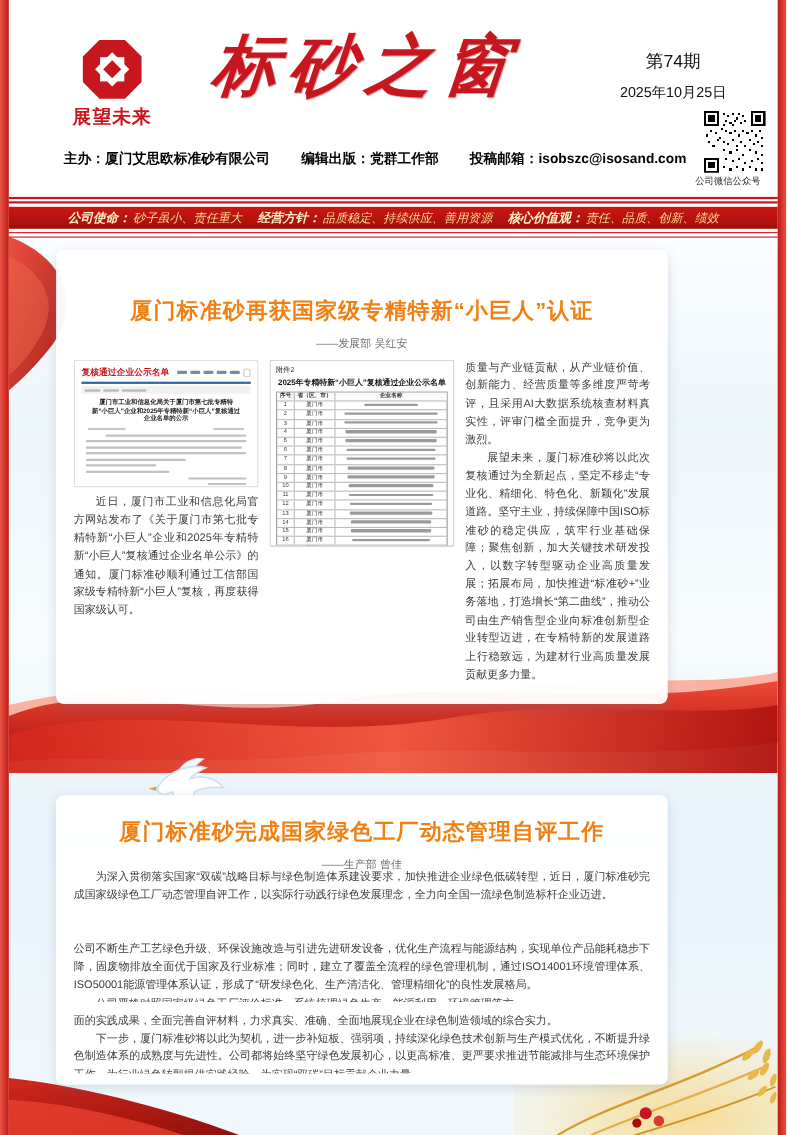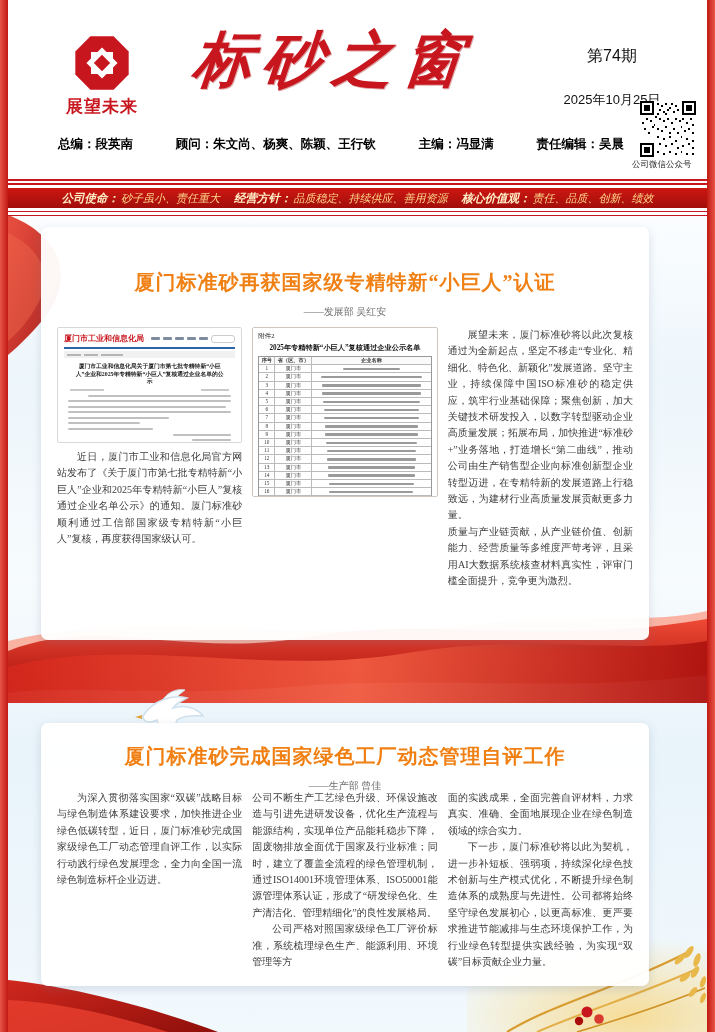--- a/index.html
+++ b/index.html
@@ -12,21 +12,21 @@
   
   .header{position:absolute;left:8px;right:8px;top:0;height:181px;background:#fff;z-index:20;}
   .logo{position:absolute;left:50px;top:34px;width:88px;text-align:center;}
   .logo svg{width:58px;height:58px;display:block;margin:0 auto;}
   .logo-text{color:#c8161e;font-size:17px;font-weight:bold;margin-top:3px;letter-spacing:1px;}
   .masthead{position:absolute;left:150px;top:20px;width:350px;text-align:center;
             font-family:"DejaVu Serif",serif;font-style:italic;font-weight:bold;
             font-size:60px;color:#c8161e;letter-spacing:10px;transform:skewX(-5deg);
             text-shadow:1px 1px 0 rgba(160,10,10,.35);}
   .issue{position:absolute;left:515px;top:46px;width:178px;text-align:center;color:#111;}
-  .issue-no{font-size:16px;margin-bottom:24px;}
+  .issue-no{font-size:16px;margin-bottom:8px;}
   .issue-date{font-size:13px;}
   .qr{position:absolute;left:624px;top:101px;width:72px;text-align:left;}
   .qr svg{width:56px;height:56px;background:#fff;display:block;margin:0 auto;}
   .qr-cap{font-size:8.5px;color:#222;margin-top:2px;white-space:nowrap;}
   .inforows{position:absolute;left:50px;top:132px;width:566px;font-size:12.5px;font-weight:bold;color:#000;}
   .inforow{display:flex;justify-content:space-between;line-height:25px;white-space:nowrap;}
   .divider{position:absolute;left:8px;right:8px;top:179px;height:2px;
            border-top:2px solid #c8161e;border-bottom:2px solid #c8161e;z-index:21;}
   
   .banner{position:absolute;left:8px;right:8px;top:188px;height:20px;z-index:20;
@@ -39,31 +39,31 @@
   
   .bg{position:absolute;left:8px;right:8px;top:215px;bottom:0;z-index:1;
       background:linear-gradient(180deg,#fbfdff 0%,#edf6fb 20%,#f7fbfd 45%,#e8f3fa 66%,#f2f9fd 100%);}
   .swirl-tl{position:absolute;left:8px;top:215px;width:110px;height:150px;z-index:2;}
   .band{position:absolute;left:8px;right:8px;top:585px;height:118px;z-index:2;}
   .band svg{width:100%;height:100%;display:block;}
   .dove{position:absolute;left:125px;top:682px;width:85px;height:60px;z-index:3;}
   .silk-bl{position:absolute;left:8px;bottom:0;width:210px;height:58px;z-index:3;}
   .wheat{position:absolute;right:8px;bottom:0;width:240px;height:100px;z-index:3;}
   
-  .card{position:absolute;left:41px;width:608px;background:rgba(255,255,255,.96);
-        border-radius:7px;z-index:10;box-shadow:0 3px 10px rgba(100,120,150,.22);font-family:Liberation Serif, serif;}
+  .card{position:absolute;left:51px;width:556px;background:rgba(255,255,255,.96);
+        border-radius:7px;z-index:10;box-shadow:0 3px 10px rgba(100,120,150,.22);}
   #card1{top:227px;height:413px;}
   #card2{top:723px;height:263px;}
   .a-title{text-align:center;font-size:20px;font-weight:bold;color:#f08014;letter-spacing:1px;}
   #card1 .a-title{padding-top:42px;}
   #card2 .a-title{padding-top:20px;}
   .a-byline{text-align:center;color:#6f6f6f;font-size:10px;margin-top:9px;}
   .cols{position:absolute;left:16px;right:16px;bottom:10px;display:flex;gap:10px;}
   #card1 .cols{top:100px;}
-  #card2 .cols{top:67px;}
+  #card2 .cols{top:67px;flex-direction:column;}
   .col{flex:1;overflow:hidden;}
   .para{margin:0;font-size:10px;line-height:16.4px;color:#3b3b3b;text-align:justify;text-indent:2em;}
   .para.cont{text-indent:0;}
   
   .govshot{border:1px solid #d8d8d8;background:#fff;height:116px;box-sizing:border-box;
            padding:5px 6px;overflow:hidden;margin-bottom:6px;border-radius:2px;}
   .gov-top{display:flex;align-items:center;gap:3px;}
   .gov-name{color:#c8161e;font-weight:bold;font-size:8px;white-space:nowrap;}
   .gov-nav{display:flex;gap:3px;flex:1;margin-left:4px;}
   .gov-nav i{display:block;width:9px;height:2.5px;background:#7d8ba0;border-radius:1px;}
@@ -129,24 +129,23 @@
                    M9,14h1v1h-1z M11,15h1v1h-1z M13,13h1v1h-1z M15,16h1v1h-1z M17,14h1v1h-1z M19,16h1v1h-1z M21,13h1v1h-1z M23,15h1v1h-1z M25,14h1v1h-1z M27,16h1v1h-1z M2,14h1v1h-1z M4,16h1v1h-1z M6,13h1v1h-1z
                    M9,18h1v1h-1z M12,19h1v1h-1z M15,18h1v1h-1z M18,20h1v1h-1z M21,18h1v1h-1z M24,19h1v1h-1z M27,20h1v1h-1z
                    M10,22h1v1h-1z M13,23h1v1h-1z M16,22h1v1h-1z M19,24h1v1h-1z M22,23h1v1h-1z M25,22h1v1h-1z M27,24h1v1h-1z
                    M9,26h1v1h-1z M12,27h1v1h-1z M15,26h1v1h-1z M18,27h1v1h-1z M21,26h1v1h-1z M24,27h1v1h-1z M27,27h1v1h-1z"></path>
         </g>
       </svg>
       <div class="qr-cap">公司微信公众号</div>
     </div>
     <div class="inforows">
       <div class="inforow">
-        <span><span>总编：</span><span>段英南</span></span>
-        <span><span>顾问：</span><span>朱文尚、杨爽、陈颖、王行钦</span></span>
-        <span><span>主编：</span><span>冯显满</span></span>
-        <span><span>责任编辑：</span><span>吴晨</span></span>
+        <span><span>主办：</span><span>厦门艾思欧标准砂有限公司</span></span>
+        <span><span>编辑出版：</span><span>党群工作部</span></span>
+        <span><span>投稿邮箱：</span><span>isobszc@isosand.com</span></span>
       </div>
     </div>
   </div>
   <div class="divider"></div>
 
   <div class="banner">
     <span class="bitem"><b>公司使命：</b><span>砂子虽小、责任重大</span></span>
     <span class="bitem"><b>经营方针：</b><span>品质稳定、持续供应、善用资源</span></span>
     <span class="bitem"><b>核心价值观：</b><span>责任、品质、创新、绩效</span></span>
   </div>
@@ -222,21 +221,21 @@
     <circle cx="112" cy="89" r="4.2" fill="#a80d0a"></circle>
   </svg>
 
   <div class="card" id="card1">
     <div class="a-title">厦门标准砂再获国家级专精特新“小巨人”认证</div>
     <div class="a-byline">——发展部 吴红安</div>
     <div class="cols">
       <div class="col">
         <div class="govshot">
           <div class="gov-top">
-            <span class="gov-name">厦门市工业和信息化局</span>
+            <span class="gov-name">复核通过企业公示名单</span>
             <span class="gov-nav">
                 <i></i>
                 <i></i>
                 <i></i>
                 <i></i>
                 <i></i>
               </span>
             <span class="gov-search"></span>
           </div>
           <div class="gov-rule"></div>
@@ -361,22 +360,22 @@
                   <span>17</span>
                   <span>厦门市</span>
                   <span></span>
                 </div>
               </div>
           </div>
         </div>
       </div>
       <div class="col">
         <div>
+            <p class="para cont">质量与产业链贡献，从产业链价值、创新能力、经营质量等多维度严苛考评，且采用AI大数据系统核查材料真实性，评审门槛全面提升，竞争更为激烈。</p>
             <p class="para">展望未来，厦门标准砂将以此次复核通过为全新起点，坚定不移走“专业化、精细化、特色化、新颖化”发展道路。坚守主业，持续保障中国ISO标准砂的稳定供应，筑牢行业基础保障；聚焦创新，加大关键技术研发投入，以数字转型驱动企业高质量发展；拓展布局，加快推进“标准砂+”业务落地，打造增长“第二曲线”，推动公司由生产销售型企业向标准创新型企业转型迈进，在专精特新的发展道路上行稳致远，为建材行业高质量发展贡献更多力量。</p>
-            <p class="para cont">质量与产业链贡献，从产业链价值、创新能力、经营质量等多维度严苛考评，且采用AI大数据系统核查材料真实性，评审门槛全面提升，竞争更为激烈。</p>
           </div>
       </div>
     </div>
   </div>
 
   <div class="card" id="card2">
     <div class="a-title">厦门标准砂完成国家绿色工厂动态管理自评工作</div>
     <div class="a-byline">——生产部 曾佳</div>
     <div class="cols">
       <div class="col">

